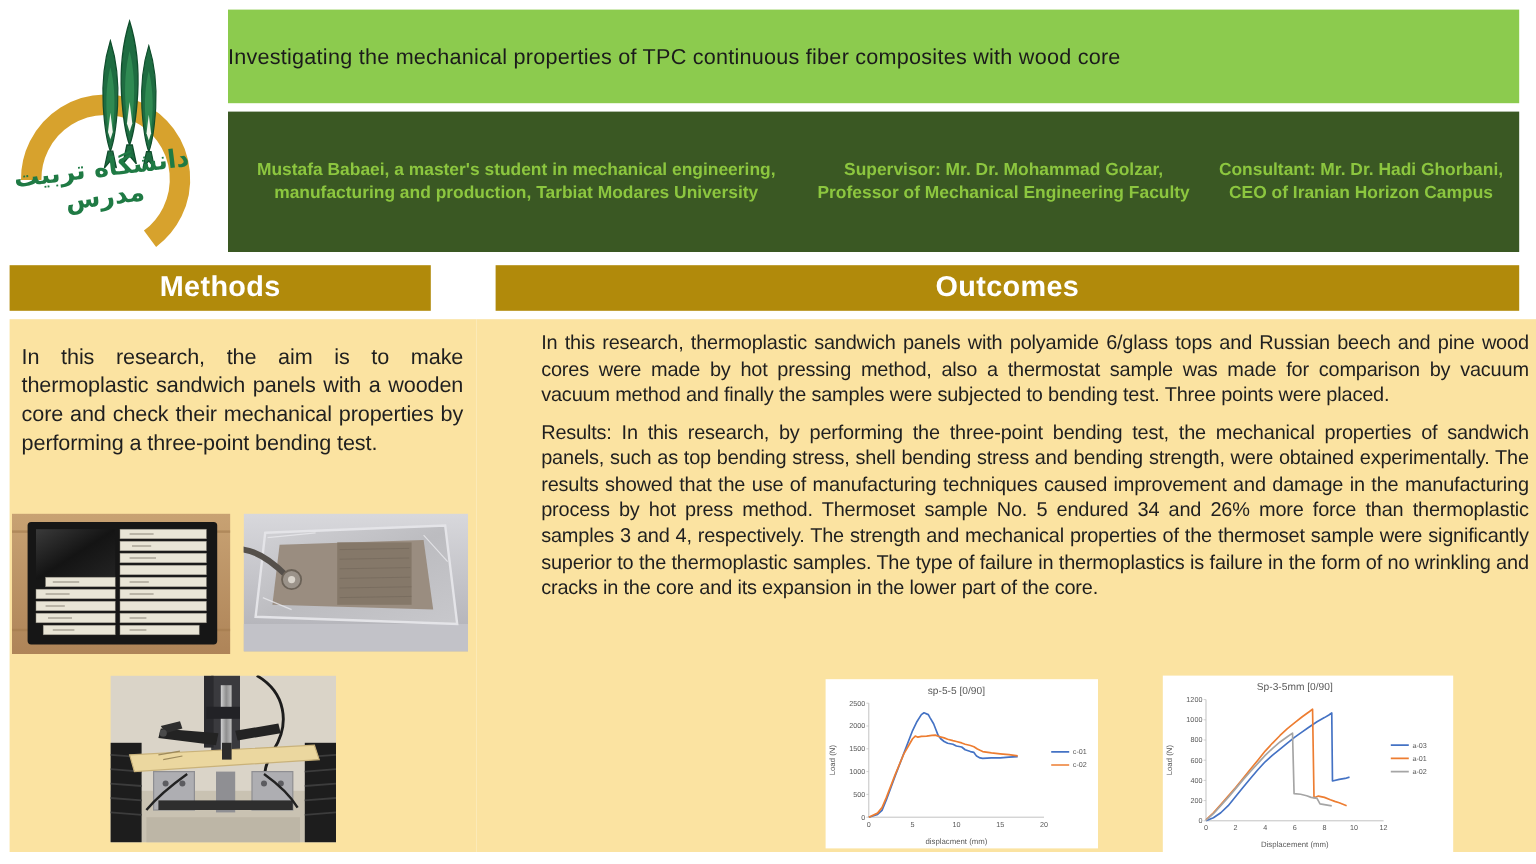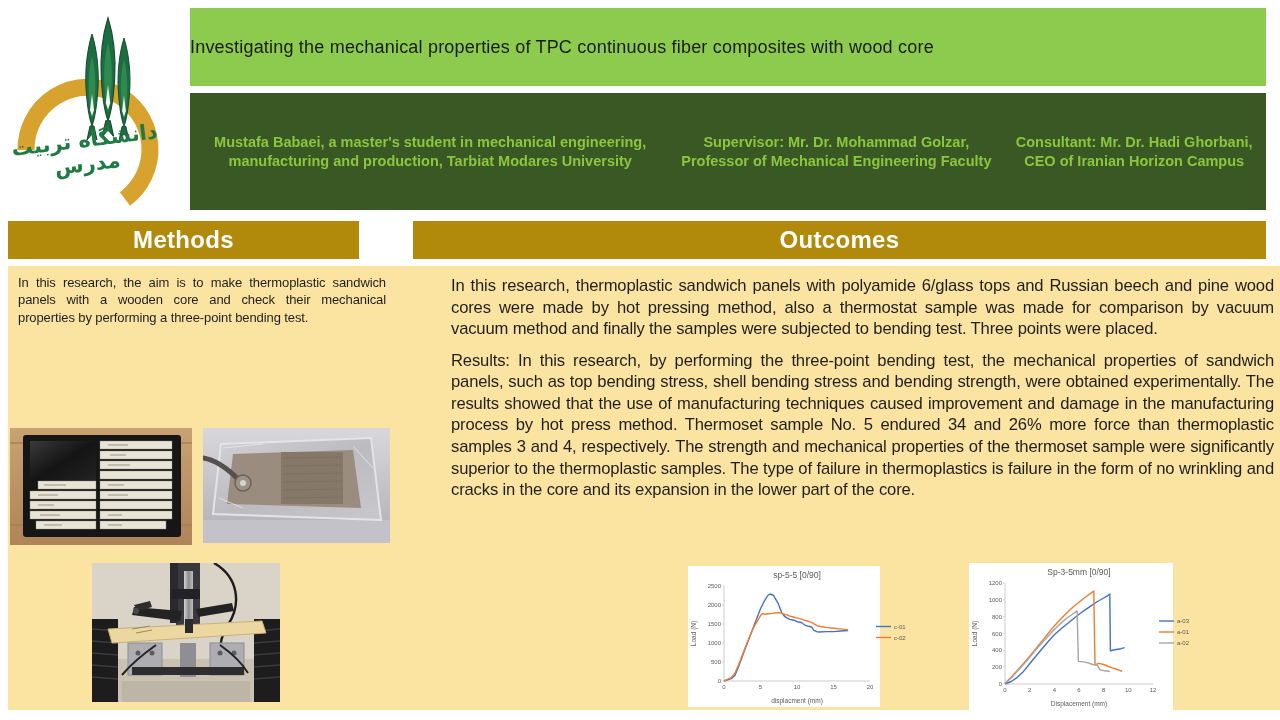--- a/index.html
+++ b/index.html
@@ -40,21 +40,21 @@
   .sec-header .h{color:#ffffff;font-weight:bold;font-size:24px;letter-spacing:.3px;}
   .methods-header{left:8px;top:221px;width:351px;}
   .outcomes-header{left:413px;top:221px;width:853px;}
 
   
   .panel{background:#fbe3a1;}
   .methods-panel{left:8px;top:266px;width:389px;height:444px;}
   .outcomes-panel{left:397px;top:266px;width:853px;height:444px;padding-left:39px;}
 
   .methods-panel .p{
-    margin:0;padding:8px 11px 0 10px;font-size:13px;line-height:1.33;
+    margin:0;padding:20px 11px 0 10px;font-size:18px;line-height:1.33;
     text-align:justify;color:#1f1f1f;letter-spacing:-0.1px;
   }
   .outcomes-panel .p{
     margin:0;padding:9px 15px 0 15px;font-size:16.6px;line-height:1.30;
     text-align:justify;color:#1f1f1f;letter-spacing:-0.15px;
   }
   .outcomes-panel .p2{padding-top:10px;}
 
   .photo{display:block;}
   .chart-box{background:#ffffff;}
@@ -248,21 +248,21 @@
 </div>
 
 <div class="abs sec-header outcomes-header">
   <div class="h">Outcomes</div>
 </div>
 
 <div class="abs panel outcomes-panel">
   <p class="p">In this research, thermoplastic sandwich panels with polyamide 6/glass tops and Russian beech and pine wood cores were made by hot pressing method, also a thermostat sample was made for comparison by vacuum vacuum method and finally the samples were subjected to bending test. Three points were placed.</p>
   <p class="p p2">Results: In this research, by performing the three-point bending test, the mechanical properties of sandwich panels, such as top bending stress, shell bending stress and bending strength, were obtained experimentally. The results showed that the use of manufacturing techniques caused improvement and damage in the manufacturing process by hot press method. Thermoset sample No. 5 endured 34 and 26% more force than thermoplastic samples 3 and 4, respectively. The strength and mechanical properties of the thermoset sample were significantly superior to the thermoplastic samples. The type of failure in thermoplastics is failure in the form of no wrinkling and cracks in the core and its expansion in the lower part of the core.</p>
 
-  <div class="abs chart-box" style="left:291px;top:300px;width:192px;height:141px;"><svg viewBox="0 0 240 141" width="240" height="141">
+  <div class="abs chart-box" style="left:291px;top:300px;width:227px;height:141px;"><svg viewBox="0 0 240 141" width="240" height="141">
         <text x="109" y="12" text-anchor="middle" font-size="8.5" fill="#595959">sp-5-5 [0/90]</text>
         <line x1="36" y1="20" x2="36" y2="115" stroke="#bfbfbf" stroke-width="0.8"></line>
         <line x1="36" y1="115" x2="182" y2="115" stroke="#bfbfbf" stroke-width="0.8"></line>
         <line x1="34" y1="115" x2="36" y2="115" stroke="#bfbfbf" stroke-width="0.6"></line>
         <text x="33" y="117" text-anchor="end" font-size="6" fill="#595959">0</text>
         <line x1="34" y1="96" x2="36" y2="96" stroke="#bfbfbf" stroke-width="0.6"></line>
         <text x="33" y="98" text-anchor="end" font-size="6" fill="#595959">500</text>
         <line x1="34" y1="77" x2="36" y2="77" stroke="#bfbfbf" stroke-width="0.6"></line>
         <text x="33" y="79" text-anchor="end" font-size="6" fill="#595959">1000</text>
         <line x1="34" y1="58" x2="36" y2="58" stroke="#bfbfbf" stroke-width="0.6"></line>
@@ -278,21 +278,21 @@
         <text x="182" y="123" text-anchor="middle" font-size="6" fill="#595959">20</text>
         <text x="109" y="137" text-anchor="middle" font-size="6.5" fill="#595959">displacment (mm)</text>
         <text x="8" y="67.5" text-anchor="middle" font-size="6.5" fill="#595959" transform="rotate(-90 8 67.5)">Load (N)</text>
         <polyline points="36.0,115.0 43.3,112.7 47.0,109.3 50.6,100.6 57.9,80.8 65.2,61.8 72.5,42.8 76.2,35.2 79.8,29.5 82.0,28.0 85.6,29.5 87.1,32.2 90.0,37.1 92.2,42.8 93.7,46.6 95.9,49.6 98.8,51.9 101.7,53.4 106.1,54.2 109.0,55.7 113.4,56.5 116.3,58.8 120.7,60.3 123.6,61.0 125.8,64.1 128.7,65.6 130.9,66.0 138.2,65.6 145.5,65.6 152.8,65.0 160.1,64.5" fill="none" stroke="#4472C4" stroke-width="1.4" stroke-linejoin="round"></polyline>
         <polyline points="36.0,115.0 43.3,111.6 47.0,107.0 50.6,98.7 57.9,79.7 65.2,62.2 69.6,54.6 72.5,49.6 74.7,47.4 76.9,48.3 79.8,47.7 84.2,47.4 88.6,46.8 91.5,46.6 94.4,47.7 98.8,48.9 101.7,50.0 106.1,51.2 109.0,51.9 113.4,53.1 116.3,54.2 120.7,55.3 123.6,56.3 126.5,58.2 128.7,59.3 130.9,60.3 135.3,61.0 138.2,61.4 145.5,62.2 152.8,62.9 160.1,63.9" fill="none" stroke="#ED7D31" stroke-width="1.4" stroke-linejoin="round"></polyline>
         <line x1="188" y1="60.5" x2="203" y2="60.5" stroke="#4472C4" stroke-width="1.4"></line>
         <text x="206" y="62.5" font-size="6" fill="#595959">c-01</text>
         <line x1="188" y1="71.5" x2="203" y2="71.5" stroke="#ED7D31" stroke-width="1.4"></line>
         <text x="206" y="73.5" font-size="6" fill="#595959">c-02</text>
       </svg></div>
-  <div class="abs chart-box" style="left:572px;top:297px;width:204px;height:147px;"><svg viewBox="0 0 242 147" width="242" height="147">
+  <div class="abs chart-box" style="left:572px;top:297px;width:242px;height:147px;"><svg viewBox="0 0 242 147" width="242" height="147">
         <text x="110" y="12" text-anchor="middle" font-size="8.5" fill="#595959">Sp-3-5mm [0/90]</text>
         <line x1="36" y1="20" x2="36" y2="121" stroke="#bfbfbf" stroke-width="0.8"></line>
         <line x1="36" y1="121" x2="184" y2="121" stroke="#bfbfbf" stroke-width="0.8"></line>
         <line x1="34" y1="121" x2="36" y2="121" stroke="#bfbfbf" stroke-width="0.6"></line>
         <text x="33" y="123" text-anchor="end" font-size="6" fill="#595959">0</text>
         <line x1="34" y1="104.16666666666667" x2="36" y2="104.16666666666667" stroke="#bfbfbf" stroke-width="0.6"></line>
         <text x="33" y="106.16666666666667" text-anchor="end" font-size="6" fill="#595959">200</text>
         <line x1="34" y1="87.33333333333334" x2="36" y2="87.33333333333334" stroke="#bfbfbf" stroke-width="0.6"></line>
         <text x="33" y="89.33333333333334" text-anchor="end" font-size="6" fill="#595959">400</text>
         <line x1="34" y1="70.5" x2="36" y2="70.5" stroke="#bfbfbf" stroke-width="0.6"></line>

